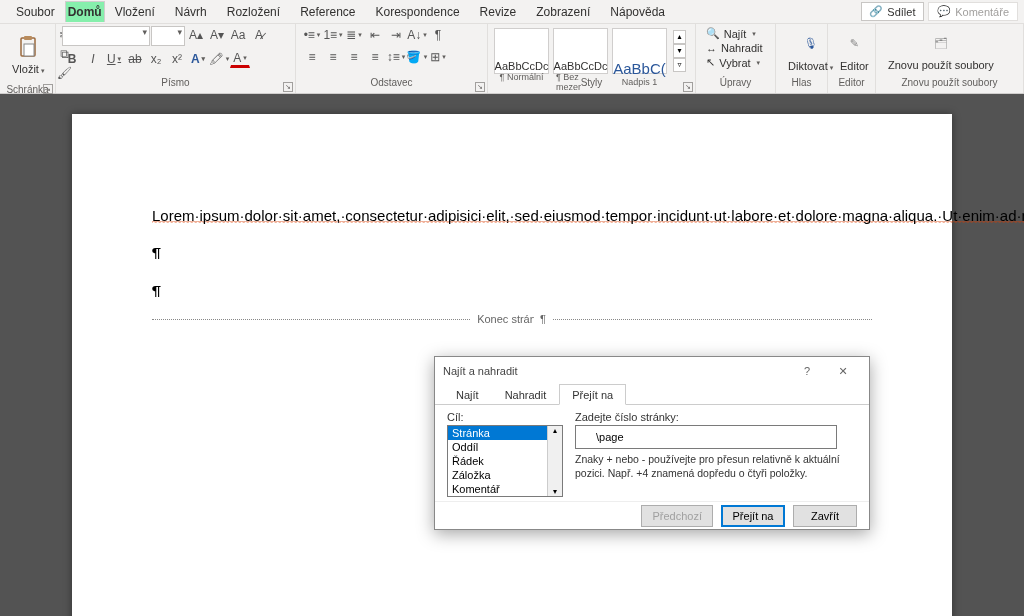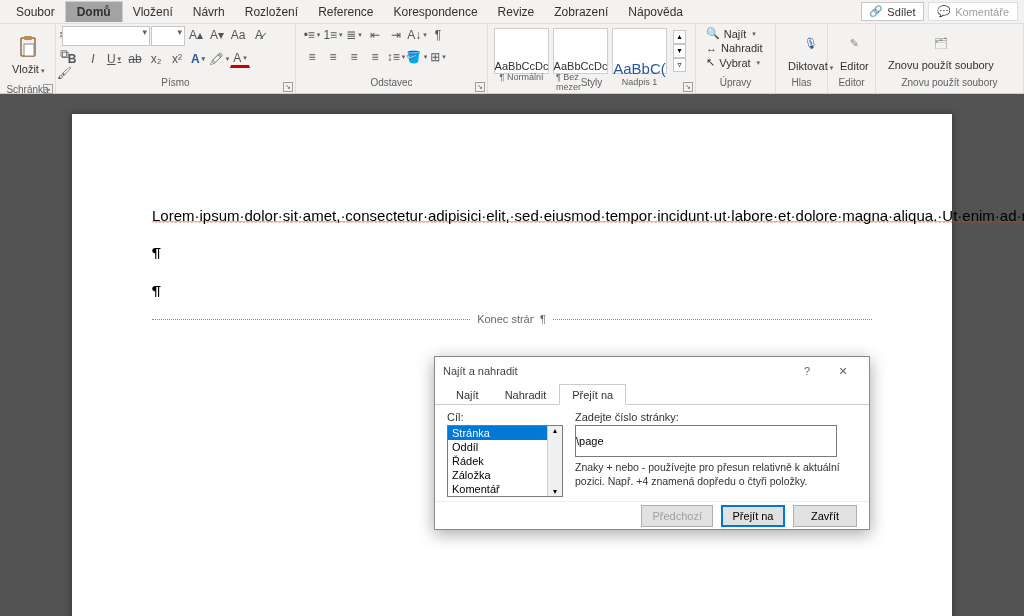--- a/index.html
+++ b/index.html
@@ -1,20 +1,20 @@
 <!DOCTYPE html>
 <html><head>
 <meta charset="utf-8">
 <style>
 * { margin: 0; padding: 0; box-sizing: border-box; font-family: "Segoe UI", Tahoma, sans-serif; }
 body { width: 1024px; height: 616px; overflow: hidden; background: #535353; }
 
 .menubar { height: 24px; background: #f3f2f1; display: flex; align-items: center; padding: 0 6px; font-size: 12px; color: #323130; border-bottom: 1px solid #e1dfdd; }
 .menubar .menu-item { padding: 4px 10px; cursor: pointer; text-align: center; }
-.menubar .menu-item.active { background: #a3a3a3; border: 1px solid #d0cecd; border-bottom: none; font-weight: 600; padding: 3px 11px; }
+.menubar .menu-item.active { background: #86efac; border: 1px solid #d0cecd; border-bottom: none; font-weight: 600; padding: 3px 2px; }
 .menubar .spacer { flex: 1; }
 .menubar .rbtn { border: 1px solid #c8c6c4; padding: 2px 8px; margin-left: 4px; background: #fff; font-size: 11px; display:flex; align-items:center; gap:4px; }
 .menubar .rbtn.disabled { color:#a19f9d; border-color:#e1dfdd;}
 
 .ribbon { height: 70px; background: #f3f2f1; border-bottom: 1px solid #d0cecd; display: flex; }
 .rgroup { border-right: 1px solid #e1dfdd; display: flex; flex-direction: column; }
 .rgroup .body { flex: 1; display: flex; align-items: center; padding: 2px 6px; gap: 4px; }
 .rgroup .label { height: 16px; font-size: 10px; color: #605e5c; text-align: center; position: relative; }
 .rgroup .label .dialog-launch { position: absolute; right: 2px; bottom: 1px; width: 10px; height: 10px; border: 1px solid #a19f9d; font-size: 7px; line-height: 8px; color: #605e5c; }
 
@@ -50,21 +50,21 @@
 .dialog .tabs { display:flex; padding-left:8px; border-bottom:1px solid #ccc; margin-top:-2px;}
 .dialog .tab { padding: 4px 12px 3px; border:1px solid transparent; font-size:11px; color:#333; position:relative; top:1px;}
 .dialog .tab.active { border:1px solid #ccc; border-bottom:1px solid #fff; background:#fff; }
 .dialog .content { flex:1; padding: 6px 12px 4px; display:flex; gap:12px;}
 .dlg-col { display:flex; flex-direction:column; }
 .dialog label.fl { font-size:11px; color:#333; margin-bottom:2px;}
 .listbox { width:116px; height:72px; border:1px solid #7a7a7a; font-size:11px; overflow:hidden; position:relative;}
 .listbox .li { padding:1px 4px; }
 .listbox .li.sel { background:#0078d4; color:#fff; }
 .listbox .sb { position:absolute; right:0; top:0; bottom:0; width:15px; background:#f0f0f0; border-left:1px solid #ccc; display:flex; flex-direction:column; justify-content:space-between; font-size:8px; align-items:center;}
-.txtin { width: 262px; height:32px; border:1px solid #7a7a7a; padding:2px 0; font-size:11px;}
+.txtin { width: 262px; height:24px; border:1px solid #7a7a7a; padding:2px 20px; font-size:11px;}
 .hint { font-size:10.5px; color:#333; margin-top:4px; line-height:1.3;}
 .dlg-foot { height:38px; display:flex; justify-content:flex-end; align-items:center; gap:8px; padding:0 12px; border-top:1px solid #eee;}
 .dlg-btn { min-width:64px; height:22px; border:1px solid #adadad; background:#e1e1e1; font-size:11px; padding:0 10px;}
 .dlg-btn.primary { border-color:#0078d4; box-shadow: inset 0 0 0 1px #0078d4;}
 .dlg-btn:disabled { color:#a0a0a0; }
 
 .chev::after{content:"▾"; font-size:7px; margin-left:2px; color:#605e5c;}
 </style>
 </head>
 <body>

